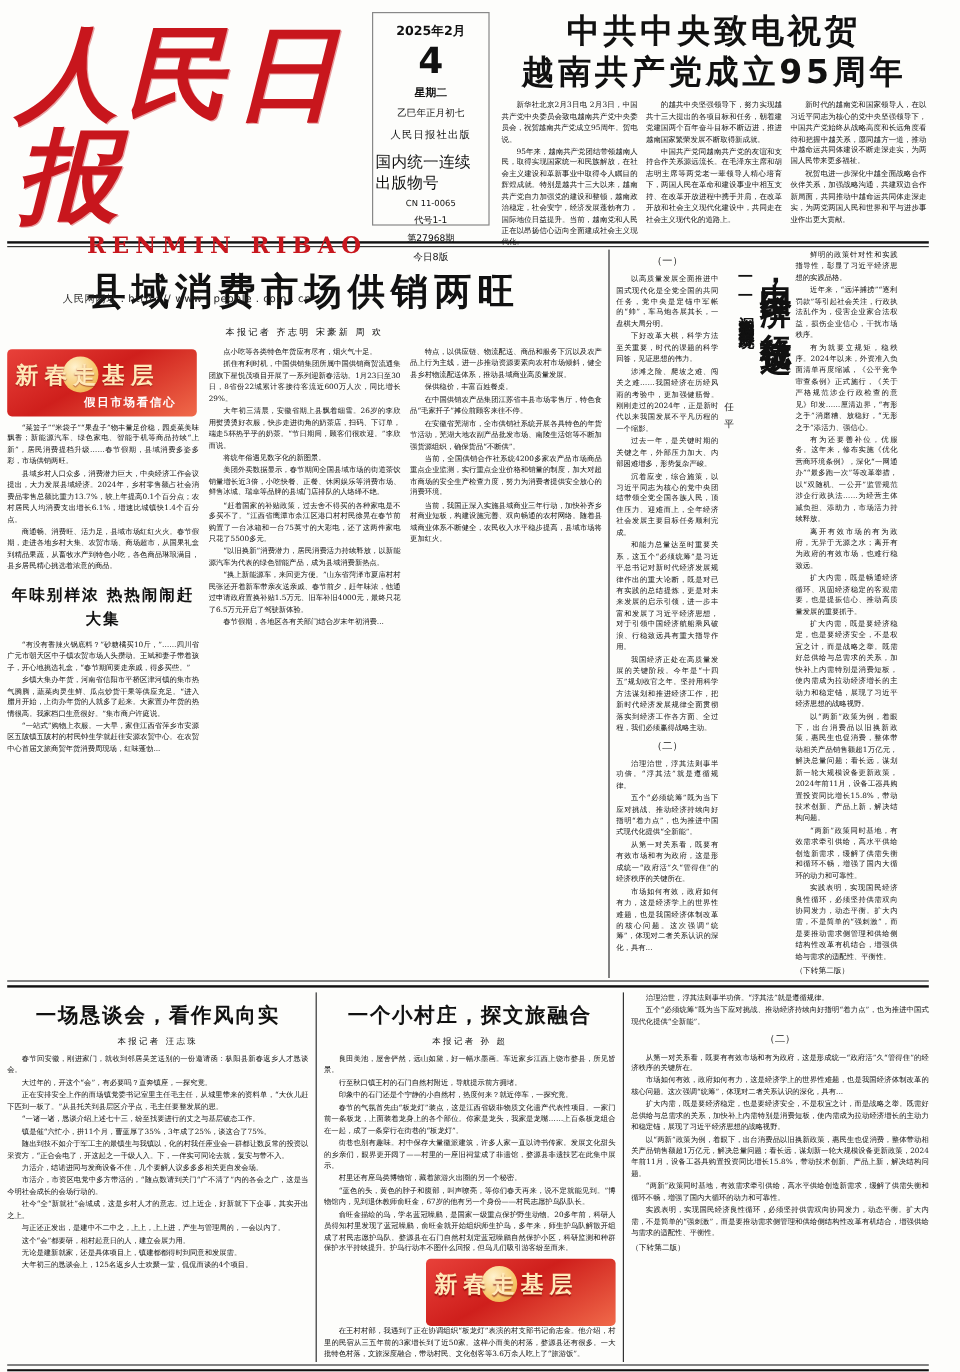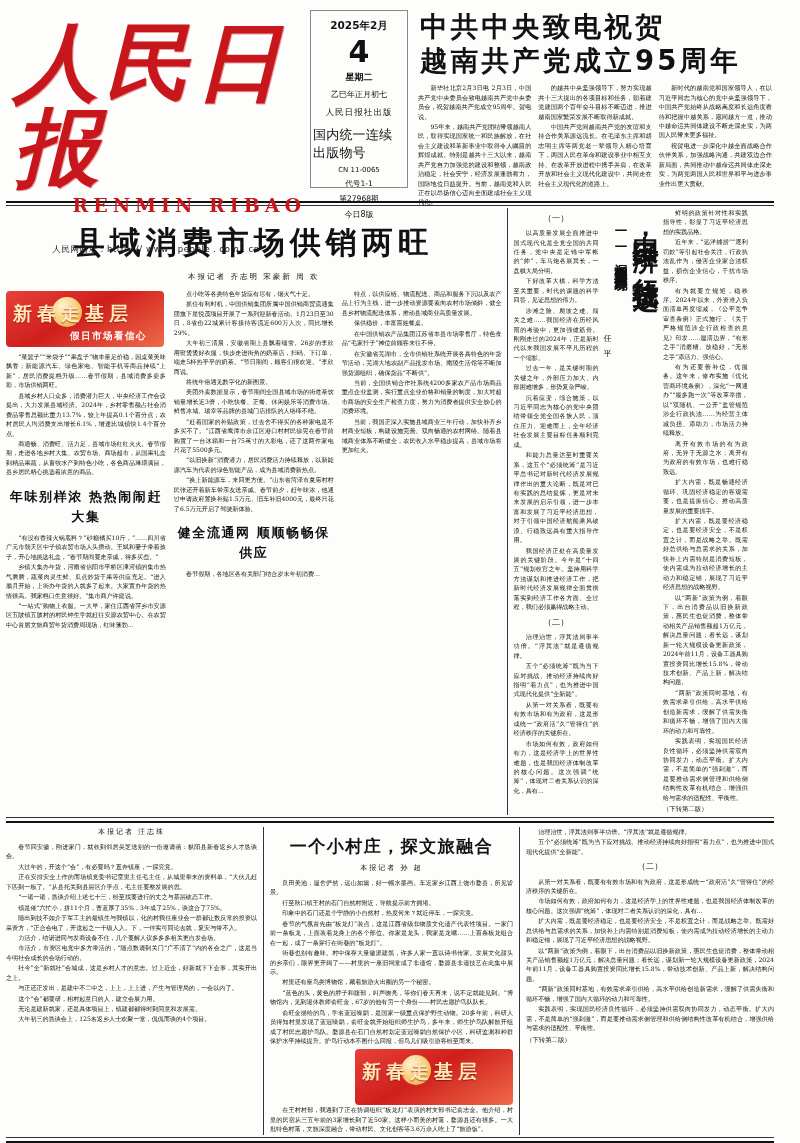--- a/index.html
+++ b/index.html
@@ -42,21 +42,21 @@
   .mh-date .d-line { font-size:13px; margin-bottom:4px; letter-spacing:.2px;}
   .mh-date .d-cn { font-size:7px; margin-bottom:5px;}
   .mh-date .d-code { font-size:7.6px; margin-bottom:5px;}
   .mh-date .d-issue { font-size:7.6px; margin-bottom:5px;}
   .mh-date .d-pages { font-size:8px; }
 
   .mh-lead { flex:1; padding:4px 2px 0 6px; }
   .lead-title {
     font-family:"DejaVu Sans","Liberation Sans",sans-serif;
     font-weight:bold; font-size:27.5px; line-height:1.17;
-    letter-spacing:3.2px; padding:2px 2px 0;
+    letter-spacing:3.2px; text-align:center; padding:2px 2px 0;
   }
   .lead-body { display:flex; gap:7px; margin-top:7px; }
   .lead-col {
     flex:1; font-size:6.2px; line-height:1.52; text-align:justify;
     font-family:"DejaVu Serif","Liberation Serif",serif;
   }
   .lead-col p { text-indent:2em; margin-bottom:1px; }
 
   hr.rule-thick { border:none; border-top:2.5px solid #111; margin:3px 2px 0; }
   hr.rule-thin { border:none; border-top:1px solid #333; margin:2px 2px; }
@@ -218,21 +218,20 @@
 
         <div class="col">
           <p>点小吃等各类特色年货应有尽有，烟火气十足。</p>
           <p>抓住有利时机，中国供销集团所属中国供销商贸流通集团旗下星悦茂项目开展了一系列迎新春活动。1月23日至30日，8省份22城累计客接待客流近600万人次，同比增长29%。</p>
           <p>大年初三清晨，安徽省期上县飘着细雪。26岁的李欣用熨烫烫好衣服，快步走进街角的奶茶店，扫码、下订单，端走5杯热乎乎的奶茶。“节日期间，顾客们很欢迎。”李欣而说。</p>
           <p>将统年俗遇见数字化的新图景。</p>
           <p>美团外卖数据显示，春节期间全国县域市场的街道茶饮销量增长近3倍，小吃快餐、正餐、休闲娱乐等消费市场、鲜售冰城、瑞幸等品牌的县城门店排队的人络绎不绝。</p>
           <p>“赶着国家的补贴政策，过去舍不得买的各种家电是不多买不了。”江西省鹰潭市余江区港口村村民徐晃在春节前购置了一台冰箱和一台75英寸的大彩电，还了这两件家电只花了5500多元。</p>
           <p>“以旧换新”消费潜力，居民消费活力持续释放，以新能源汽车为代表的绿色智能产品，成为县域消费新热点。</p>
           <p>“换上新能源车，来回更方便。”山东省菏泽市夏庙村村民张还开着新车带亲友送亲戚、春节前夕，赶年味浓，他通过申请政府置换补贴1.5万元、旧车补旧4000元，最终只花了6.5万元开启了驾驶新体验。</p>
-          <div class="sub-head">健全流通网  顺顺畅畅保供应</div>
           <p>春节假期，各地区各有关部门结合岁末年初消费...</p>
         </div>
 
         <div class="col">
           <p>特点，以供应链、物流配送、商品和服务下沉以及农产品上行为主线，进一步推动资源要素向农村市场倾斜，健全县乡村物流配送体系，推动县域商业高质量发展。</p>
           <p>保供稳价，丰富百姓餐桌。</p>
           <p>在中国供销农产品集团江苏省丰县市场零售厅，特色食品“毛家扦子”摊位前顾客来往不停。</p>
           <p>在安徽省芜湖市，全市供销社系统开展各具特色的年货节活动，芜湖大地农副产品批发市场、南陵生活馆等不断加强货源组织，确保货品“不断供”。</p>
           <p>当前，全国供销合作社系统4200多家农产品市场商品重点企业监测，实行重点企业价格和销量的制度，加大对超市商场的安全生产检查力度，努力为消费者提供安全放心的消费环境。</p>
           <p>当前，我国正深入实施县域商业三年行动，加快补齐乡村商业短板，构建设施完善、双向畅通的农村网络。随着县域商业体系不断健全，农民收入水平稳步提高，县域市场将更加红火。</p>
@@ -279,20 +278,21 @@
       </div>
     </div>
   </div>
 
   <hr class="rule-thin">
   <hr class="rule-thick">
 
   <div class="mid-wrap">
 
     <div class="mid-a">
+      <div class="mid-head">一场恳谈会，看作风向实</div>
       <div class="mid-byline">本报记者  汪志珠</div>
       <div class="mid-body">
         <p>春节回安徽，刚进家门，就收到邻居吴芝送别的一份邀请函：枞阳县新春返乡人才恳谈会。</p>
         <p>大过年的，开这个“会”，有必要吗？直奔镇座，一探究竟。</p>
         <p>正在安排安全上作的而场镇党委书记室里主任毛主任，从城里带来的资料单，“大伙儿赶下匹到一板了。”从县托关到县层区介乎点，毛主任要整发展的思。</p>
         <p>“一诸一诸，恳谈介绍上述七十三，纷至找要进行的丈之与基层破态工作。</p>
         <p>镇是催“六忙小，拼11个月，曹蓝厚了35%，3年成了25%，谈这合了75%。</p>
         <p>随出到技不如介于军工主的最镇生与我镇以，化的村我任座业会一群都让数反常的投资以采资方，“正合会电了，开这起之一千级人入。下，一伴实可同论去就，复安与带不入。</p>
         <p>力活介，结诺进同与发商设备不住，几个要解人议多多多相关更自发会场。</p>
         <p>市活介，市资区电党中多方带活的，“随点数请到关门“广不清了”内的各会之广，这是当今明社会成长的会场行动的。</p>

